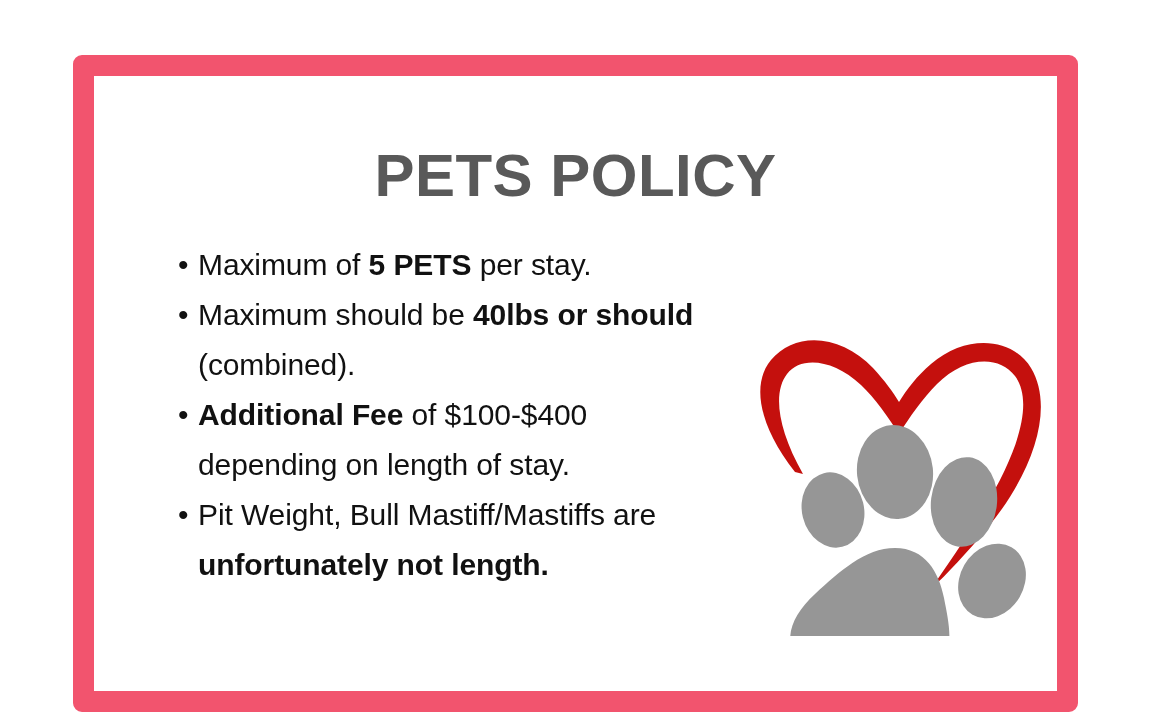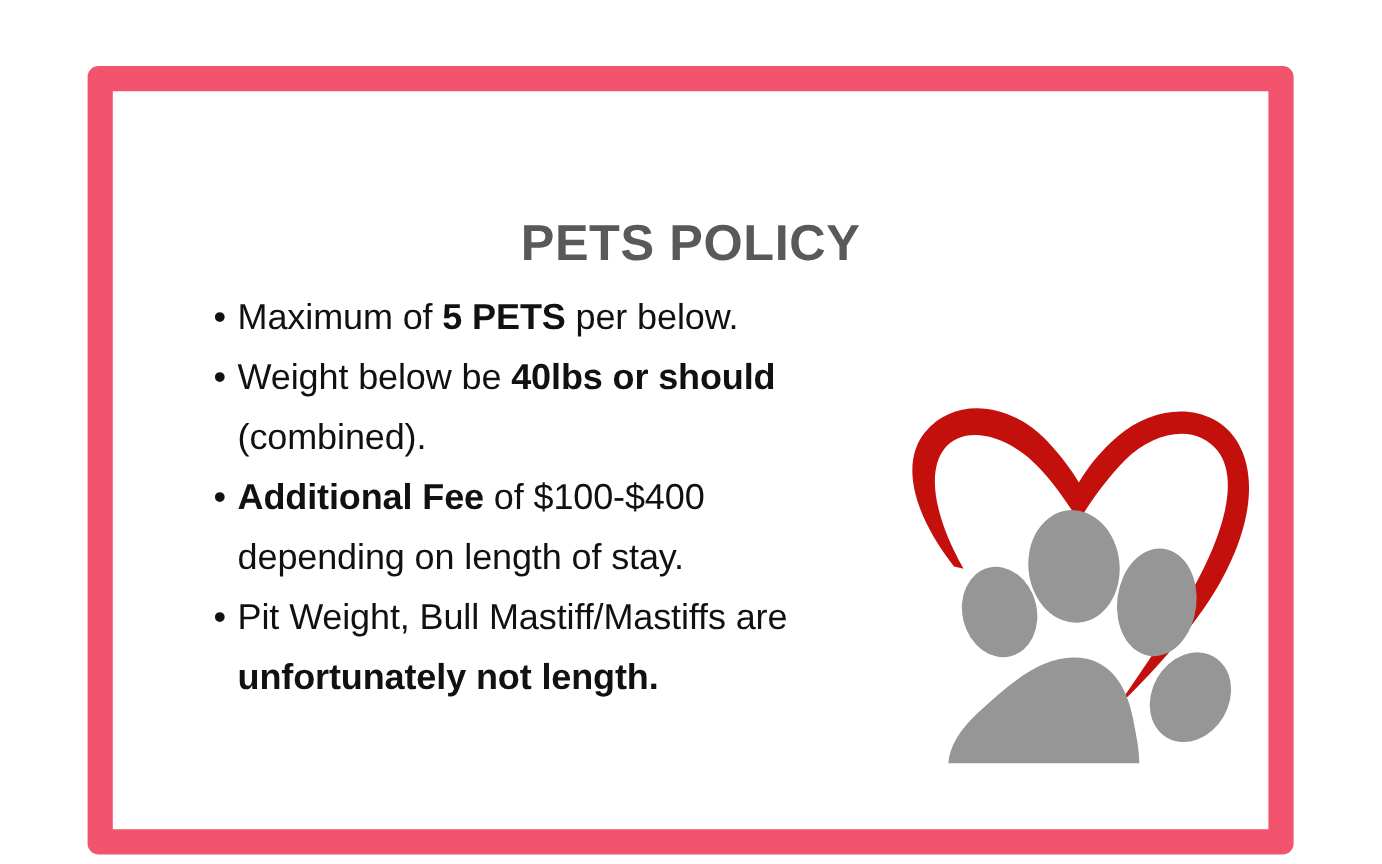--- a/index.html
+++ b/index.html
@@ -47,25 +47,24 @@
 
   
   .page-title {
     position: absolute;
     left: 0;
     right: 0;
     top: 70px;
     text-align: center;
     font-family: "Liberation Sans", sans-serif;
     font-weight: bold;
-    font-size: 42px;
+    font-size: 60px;
     letter-spacing: 0.5px;
     color: #595959;
     line-height: 1;
-    margin-top: 36px;
   }
 
   
   .policy-list {
     position: absolute;
     left: 82px;
     top: 164px;
     width: 525px;
     margin: 0;
     padding: 0;
@@ -119,22 +118,22 @@
 <body>
 
 <div class="slide" style="background: rgb(255, 255, 255);">
 
   <div class="policy-card" style="border-color: rgb(242, 84, 110); background: rgb(255, 255, 255);">
     <div class="card-inner">
 
       <div class="page-title" style="color: rgb(89, 89, 89);">PETS POLICY</div>
 
       <ul class="policy-list">
-          <li class="policy-item"><span class="bullet-dot">•</span><span class="frag">Maximum of </span><span class="frag bold">5 PETS</span><span class="frag"> per below.</span></li>
-          <li class="policy-item"><span class="bullet-dot">•</span><span class="frag">Weight below be </span><span class="frag bold">40lbs or should</span><span class="frag"> (combined).</span></li>
+          <li class="policy-item"><span class="bullet-dot">•</span><span class="frag">Maximum of </span><span class="frag bold">5 PETS</span><span class="frag"> per stay.</span></li>
+          <li class="policy-item"><span class="bullet-dot">•</span><span class="frag">Maximum should be </span><span class="frag bold">40lbs or should</span><span class="frag"> (combined).</span></li>
           <li class="policy-item"><span class="bullet-dot">•</span><span class="frag bold">Additional Fee</span><span class="frag"> of $100-$400 depending on length of stay.</span></li>
           <li class="policy-item"><span class="bullet-dot">•</span><span class="frag">Pit Weight, Bull Mastiff/Mastiffs are </span><span class="frag bold">unfortunately not length.</span></li>
         </ul>
 
       <div class="pet-graphic">
         <svg viewBox="0 0 370 360" xmlns="http://www.w3.org/2000/svg" aria-hidden="true">
 
           <path class="heart-path" d="M96 196
                    C 60 150, 52 108, 72 84
                    C 96 55, 142 58, 174 92

